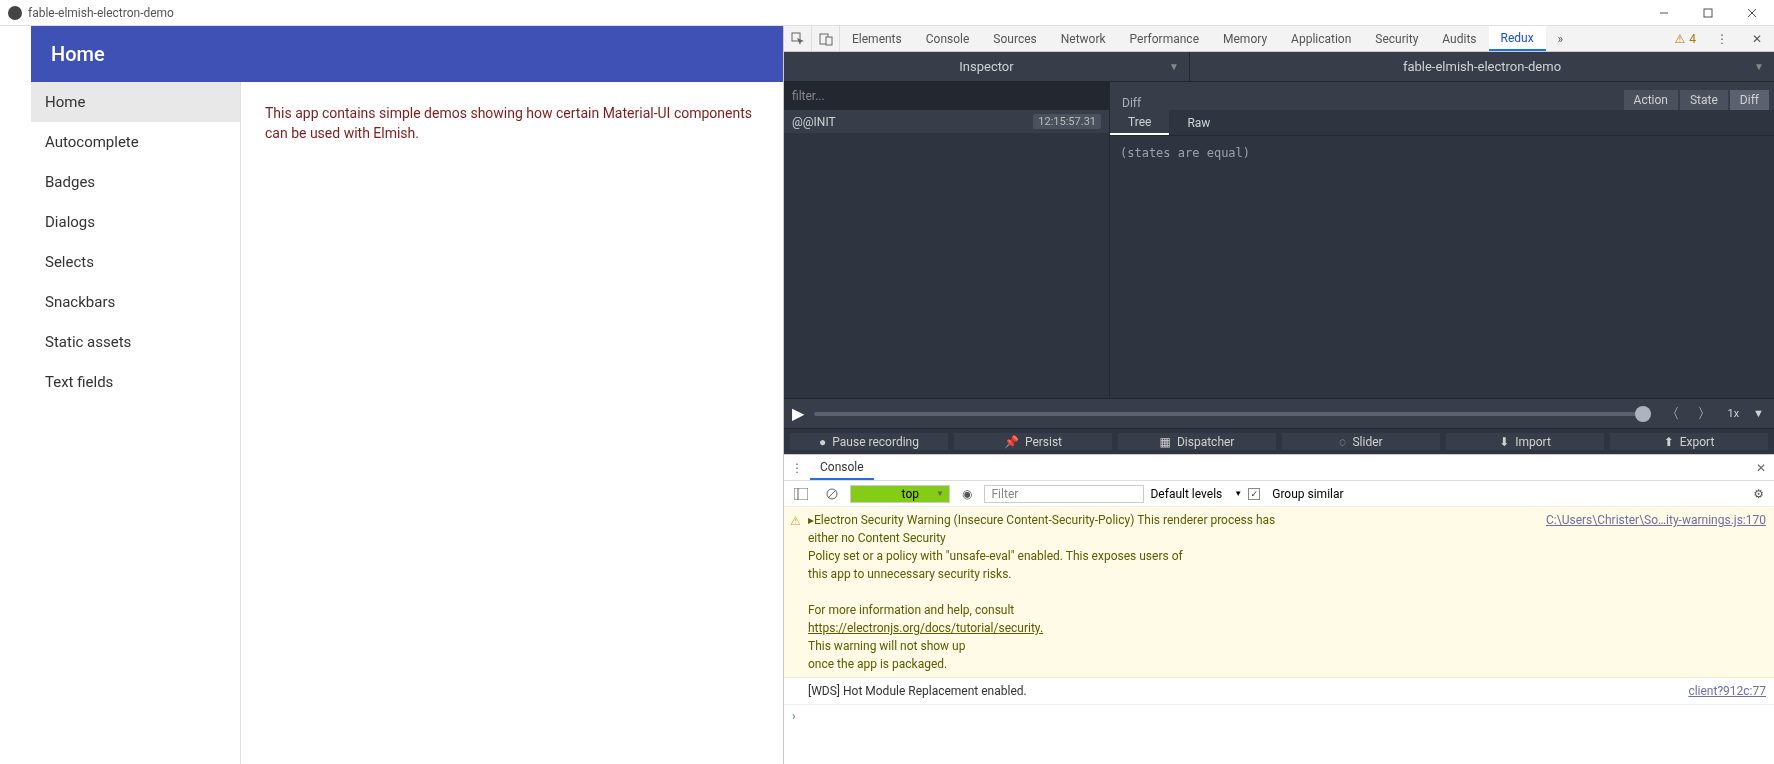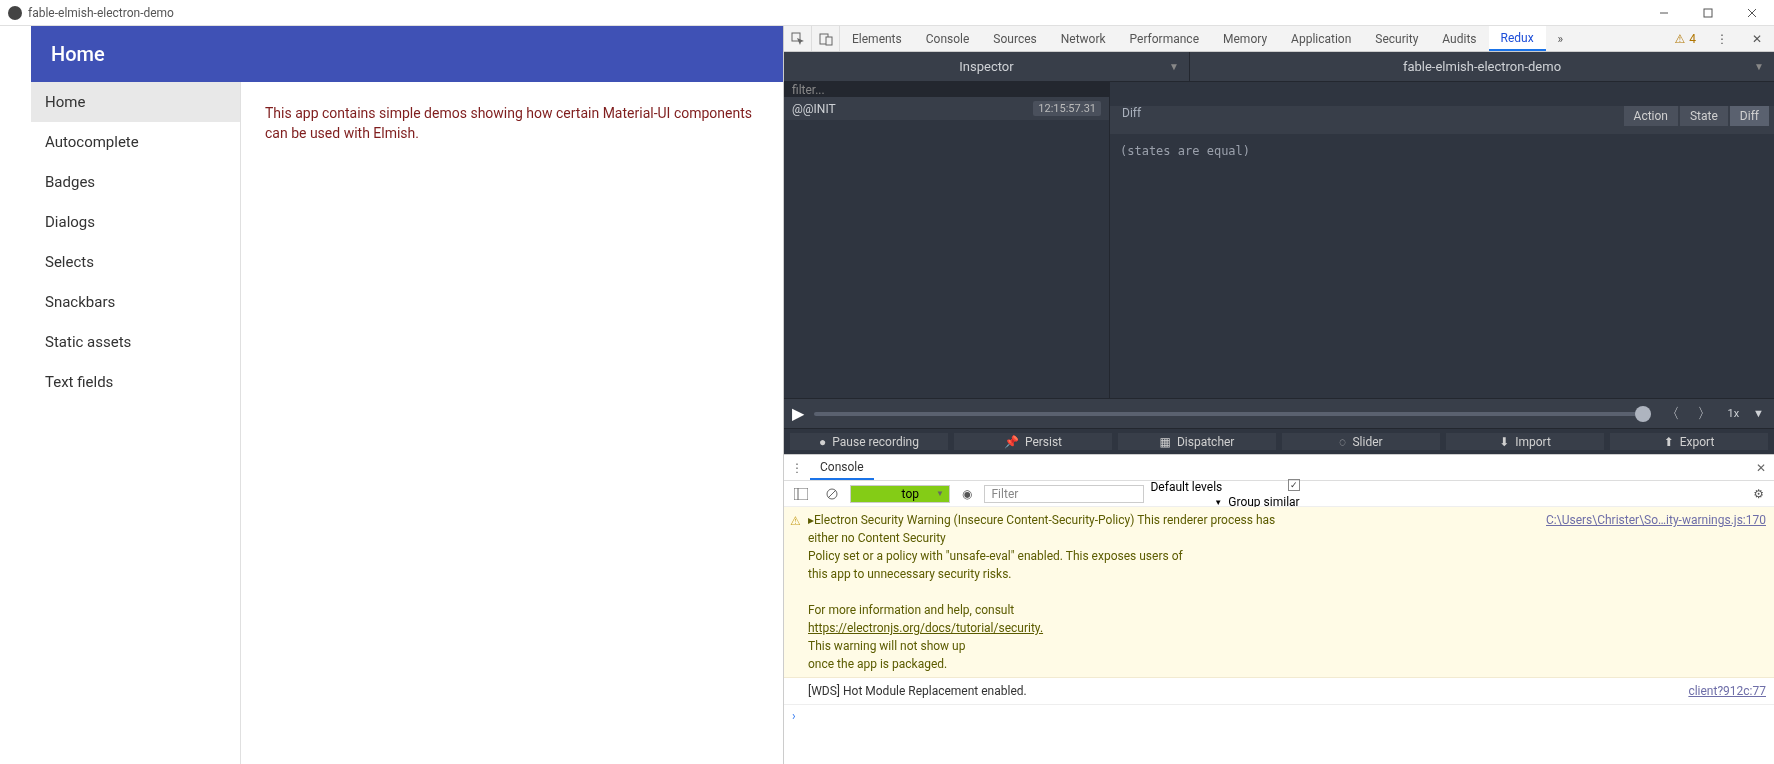--- a/index.html
+++ b/index.html
@@ -25,25 +25,25 @@
 .devtab.active { color:#1d4ed8; border-bottom:2px solid #1a73e8; background:#fff; }
 .tabrow .spacer { flex:1; }
 .warnbadge { display:flex; align-items:center; gap:4px; padding:0 8px; color:#b07500; }
 .redux { flex:0 0 402px; display:flex; flex-direction:column; background:#2f3540; color:#cfd2d6; min-height:0; }
 .rx-top { height:30px; display:flex; align-items:stretch; background:#383e49; font-size:13px; border-bottom:1px solid #23272f; }
 .rx-left { flex:0 0 406px; display:flex; align-items:center; justify-content:center; position:relative; border-right:1px solid #23272f; }
 .rx-right { flex:1; display:flex; align-items:center; justify-content:center; position:relative; }
 .rx-chev { position:absolute; right:10px; color:#888; font-size:10px; }
 .rx-body { flex:1; display:flex; min-height:0; }
 .rx-actions { flex:0 0 326px; display:flex; flex-direction:column; border-right:1px solid #23272f; }
-.rx-filter { height:15px; background:#23272f; padding:0 8px; display:flex; align-items:center; font-family:Consolas,monospace; font-size:12px; color:#888; }
+.rx-filter { height:28px; background:#23272f; padding:0 8px; display:flex; align-items:center; font-family:Consolas,monospace; font-size:12px; color:#888; }
 .rx-action { display:flex; align-items:center; justify-content:space-between; padding:4px 8px; font-family:Consolas,monospace; font-size:12px; background:#383e49; }
 .rx-time { background:#4a505c; padding:1px 5px; border-radius:2px; font-size:11px; color:#bbb; }
 .rx-detail { flex:1; display:flex; flex-direction:column; }
-.rx-detail-head { height:28px; display:flex; align-items:flex-start; background:#383e49; font-family:Consolas,monospace; font-size:12px;margin-top:24px; }
+.rx-detail-head { height:28px; display:flex; align-items:flex-end; background:#383e49; font-family:Consolas,monospace; font-size:12px; }
 .rx-diff-label { padding:0 12px; display:flex; align-items:center; color:#a9b0bc; }
 .rx-detail-head .spacer { flex:1; }
 .rx-seg { display:flex; align-items:center; padding:0 4px; }
 .rx-seg-btn { background:#4a505c; padding:3px 10px; margin:0 1px; font-size:12px; font-family:Consolas,monospace; color:#d0d0d0; }
 .rx-seg-btn.active { background:#5a616f; }
 .rx-subtabs { height:26px; display:flex; border-bottom:1px solid #23272f; }
 .rx-subtab { padding:0 18px; display:flex; align-items:center; font-size:12px; font-family:Consolas,monospace; color:#cfd2d6; }
 .rx-subtab.active { background:#383e49; border-bottom:2px solid #fff; }
 .rx-diff-body { flex:1; padding:10px; font-family:Consolas,monospace; font-size:12px; color:#9aa0ab; }
 .rx-play { height:30px; display:flex; align-items:center; background:#383e49; border-top:1px solid #23272f; padding:0 8px; gap:10px; }
@@ -55,21 +55,21 @@
 .rx-tool { flex:1; background:#383e49; display:flex; align-items:center; justify-content:center; font-family:Consolas,monospace; font-size:12px; color:#d0d0d0; gap:6px; }
 .console-panel { flex:1; display:flex; flex-direction:column; background:#fff; border-top:1px solid #ccc; min-height:0; }
 .console-head { height:26px; display:flex; align-items:center; border-bottom:1px solid #ddd; font-size:12px; }
 .c-head-icon { width:26px; display:flex; align-items:center; justify-content:center; color:#666; }
 .c-head-tab { padding:0 10px; color:#333; border-bottom:2px solid #1a73e8; height:100%; display:flex; align-items:center; }
 .console-tools { height:26px; display:flex; align-items:center; border-bottom:1px solid #eee; font-size:12px; padding:0 4px; gap:6px; }
 .c-tool { display:flex; align-items:center; padding:0 6px; height:100%; color:#555; }
 .c-select { border:1px solid #ccc; background:#84cc16; height:18px; display:flex; align-items:center; padding:0 30px 0 6px; position:relative; min-width:100px;justify-content:flex-end; }
 .c-select::after { content:"▼"; position:absolute; right:5px; font-size:8px; color:#666; }
 .c-filter { border:1px solid #ccc; height:18px; padding:0 6px; width:160px; color:#888; display:flex; align-items:center; }
-.c-levels { display:flex; align-items:flex-end; gap:4px;flex-direction:column; }
+.c-levels { display:flex; align-items:center; gap:12px; }
 .c-chk { width:12px; height:12px; border:1px solid #888; display:inline-flex; align-items:center; justify-content:center; font-size:9px; color:#333; }
 .console-body { flex:1; overflow:auto; font-family:Consolas,monospace; font-size:12px; }
 .c-msg { padding:4px 8px 4px 24px; position:relative; border-bottom:1px solid #f2ead1; background:#fffbe6; color:#5c5c00; line-height:1.5; }
 .c-msg.plain { background:#fff; color:#333; border-bottom:1px solid #eee; }
 .c-warn-ico { position:absolute; left:6px; top:5px; color:#c9a227; }
 .c-src { float:right; color:#6e6ea8; text-decoration:underline; }
 .c-link { text-decoration:underline; }
 .c-prompt { padding:4px 8px; color:#367cf1; }
 svg { display:block; }
 </style>
@@ -216,20 +216,28 @@
           </div>
           <div class="rx-detail">
             <div class="rx-detail-head">
               <div class="rx-diff-label">Diff</div>
               <div class="spacer"></div>
               <div class="rx-seg">
                 <div class="rx-seg-btn"><span>Action</span></div>
                 <div class="rx-seg-btn"><span>State</span></div>
                 <div class="rx-seg-btn active"><span>Diff</span></div>
               </div>
+            </div>
+            <div class="rx-subtabs">
+              <div class="rx-subtab active">
+                  <span>Tree</span>
+                </div>
+              <div class="rx-subtab">
+                  <span>Raw</span>
+                </div>
             </div>
             <div class="rx-diff-body">(states are equal)</div>
           </div>
         </div>
         <div class="rx-play">
           <span style="color:#fff;font-size:16px;">▶</span>
           <div class="rx-track">
             <div class="rx-thumb"></div>
           </div>
           <span class="rx-nav-btn">〈</span>

